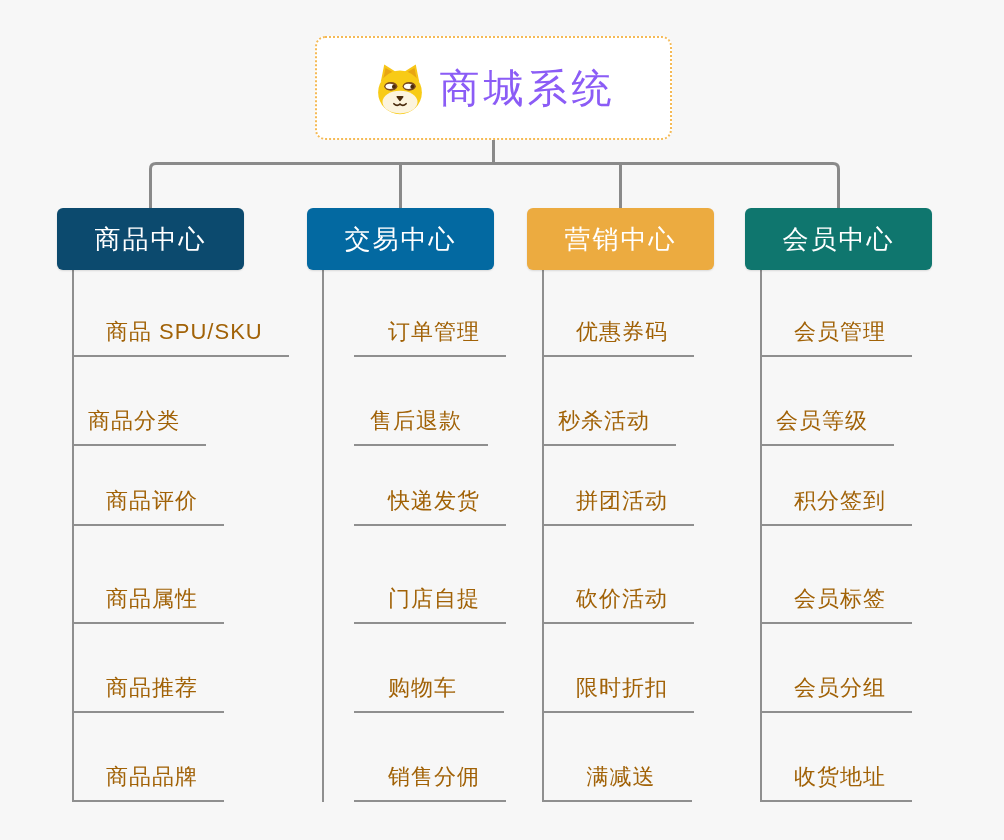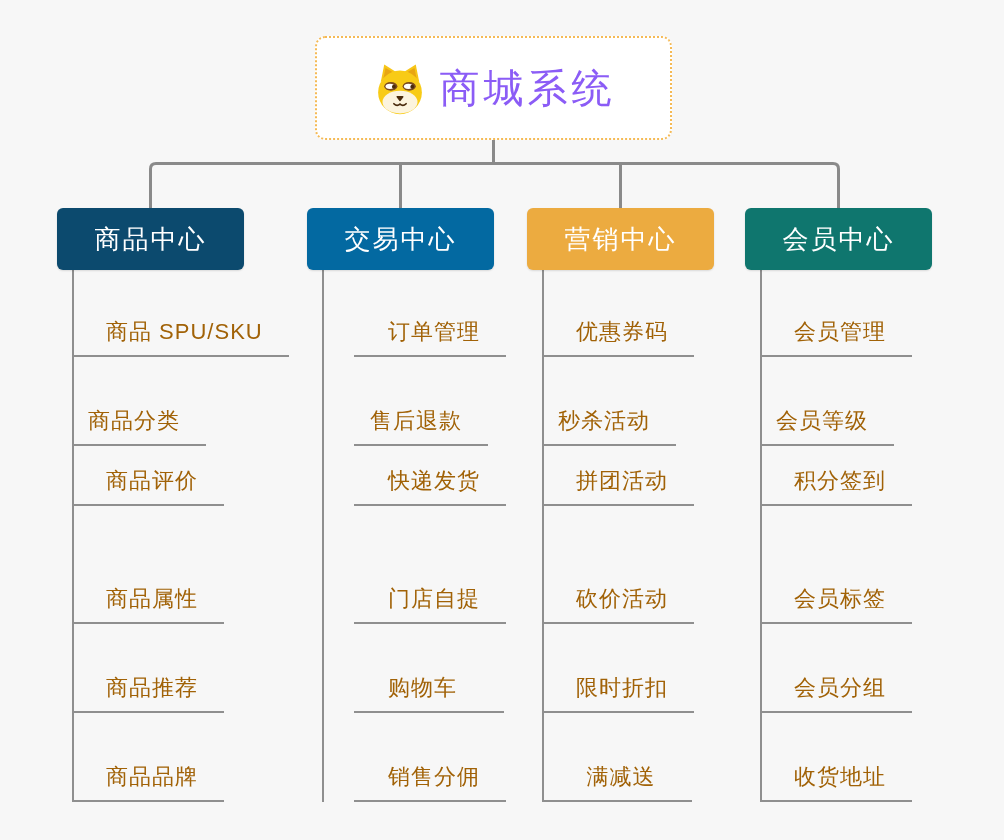--- a/index.html
+++ b/index.html
@@ -45,21 +45,21 @@
     border-bottom:2px solid #8f8f8f;
     font-size:22px;line-height:29px;letter-spacing:1px;
     color:#a16207;white-space:nowrap;z-index:2;min-width:90px;
   }
   .col-1{left:72px;}
   .col-2{left:322px;margin-left:32px;}
   .col-3{left:542px;}
   .col-4{left:760px;}
   .row-0{top:317px;}
   .row-1{top:406px;padding-left:16px;}
-  .row-2{top:466px;}
+  .row-2{top:486px;}
   .row-3{top:584px;}
   .row-4{top:673px;}
   .row-5{top:762px;text-align:center;}
 </style>
 </head>
 <body>
 
 <div class="canvas">
 
   <svg class="connectors" viewBox="0 0 1004 840" xmlns="http://www.w3.org/2000/svg">

